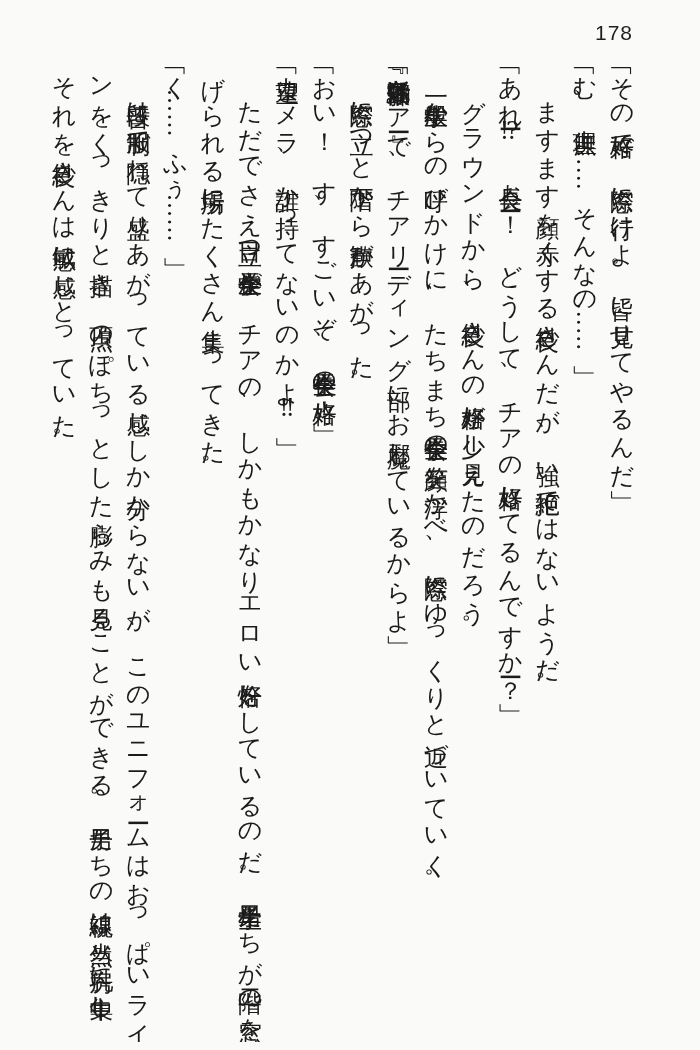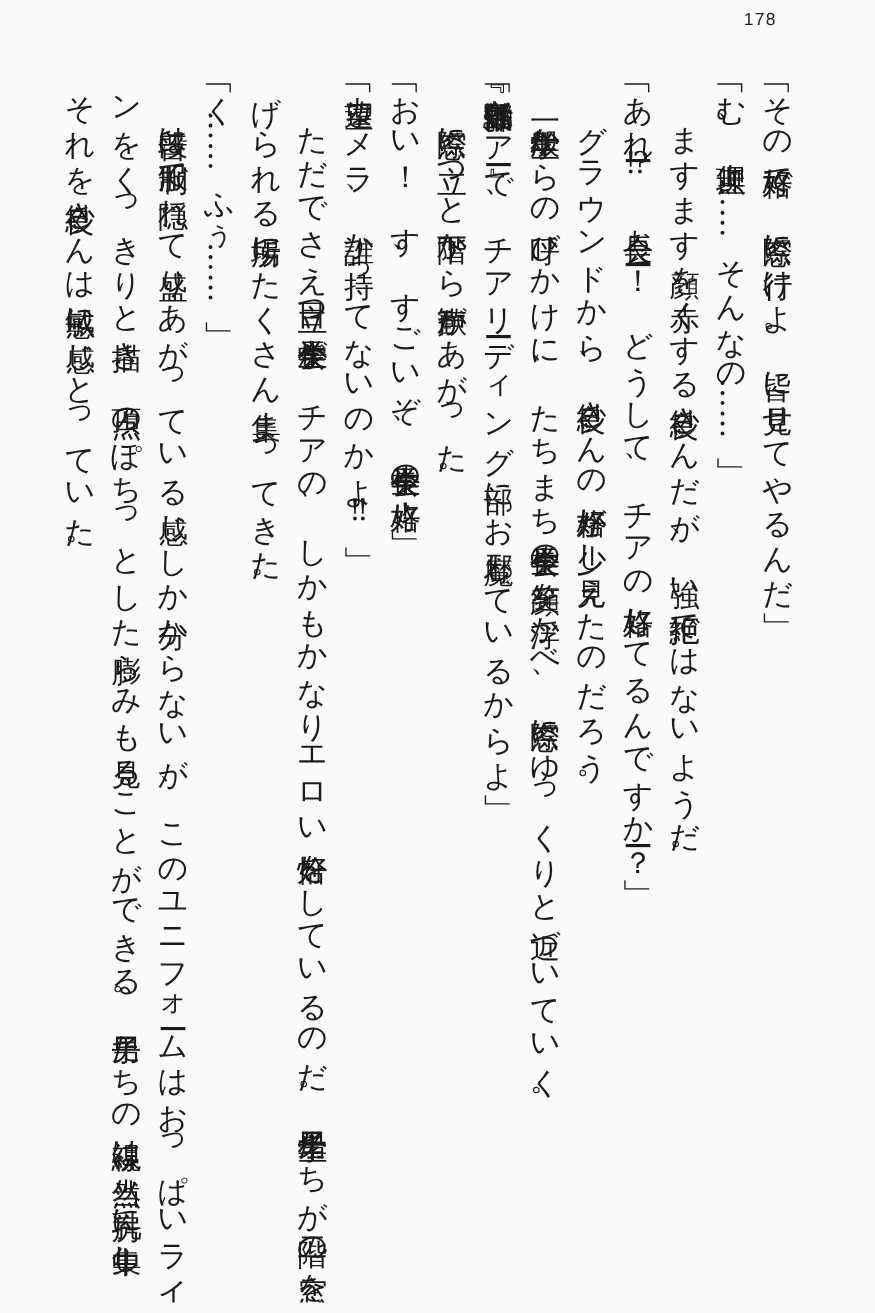--- a/index.html
+++ b/index.html
@@ -11,24 +11,24 @@
     overflow: hidden;
   }
   .page {
     position: relative;
     width: 700px;
     height: 1050px;
     background: #fafaf8;
   }
   .page-number {
     position: absolute;
-    top: 7px;
+    top: 21px;
     left: 595px;
     font-family: "Liberation Sans", sans-serif;
-    font-size: 14px;
+    font-size: 21px;
     font-weight: 500;
     color: #1f1f1f;
     letter-spacing: 1px;
     text-align: center;
   }
   .text-block {
     position: absolute;
     top: 60px;
     right: 60px;
     width: 634px;

